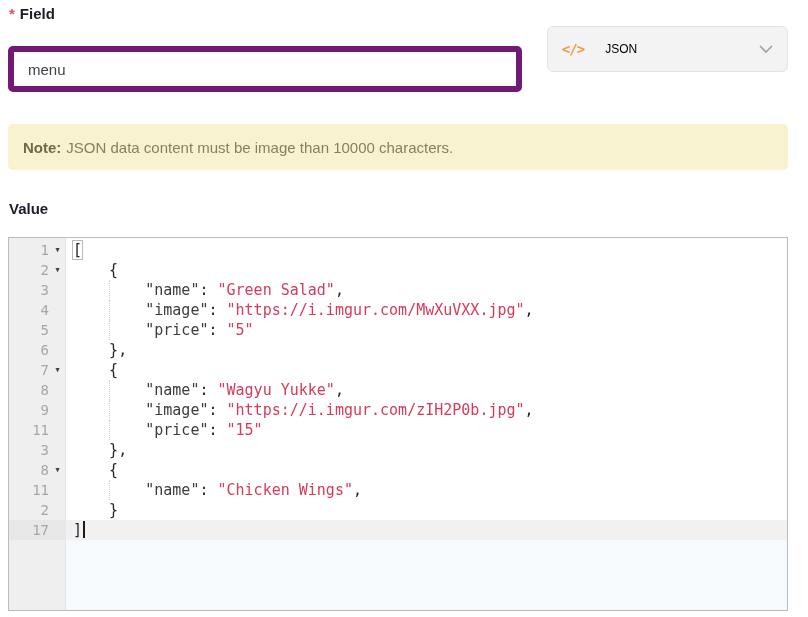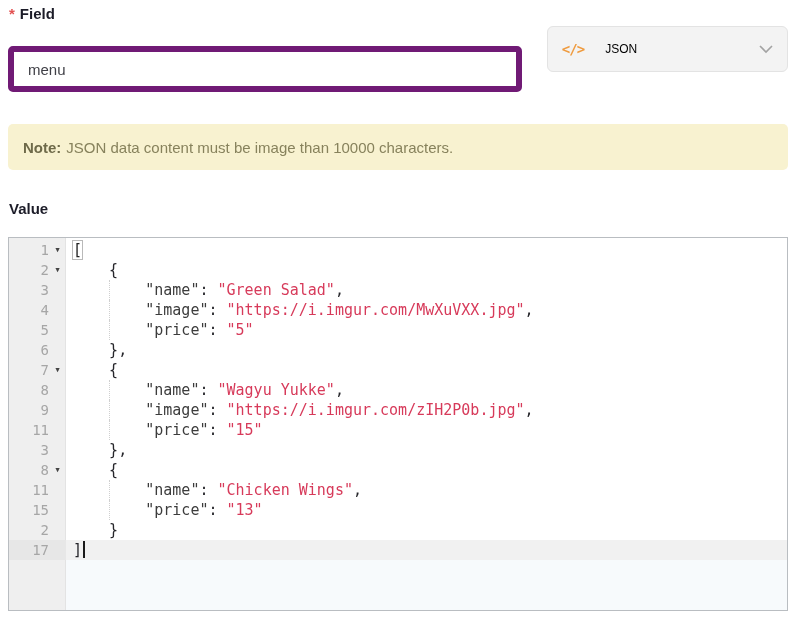--- a/index.html
+++ b/index.html
@@ -224,27 +224,20 @@
         </div>
         <div class="ed-row">
           <div class="gutter-cell">
             <span class="lnum">11</span>
             <span class="fold"></span>
           </div>
           <div class="code-cell"><span class="guide"></span><span class="tk-plain">        </span><span class="tk-key">"name"</span><span class="tk-plain">: </span><span class="tk-str">"Chicken Wings"</span><span class="tk-plain">,</span></div>
         </div>
         <div class="ed-row">
           <div class="gutter-cell">
-            <span class="lnum">15</span>
-            <span class="fold"></span>
-          </div>
-          <div class="code-cell"><span class="guide"></span><span class="tk-plain">        </span><span class="tk-key">"price"</span><span class="tk-plain">: </span><span class="tk-str">"13"</span></div>
-        </div>
-        <div class="ed-row">
-          <div class="gutter-cell">
             <span class="lnum">2</span>
             <span class="fold"></span>
           </div>
           <div class="code-cell"><span class="tk-plain">    }</span></div>
         </div>
         <div class="ed-row active">
           <div class="gutter-cell">
             <span class="lnum">17</span>
             <span class="fold"></span>
           </div>

